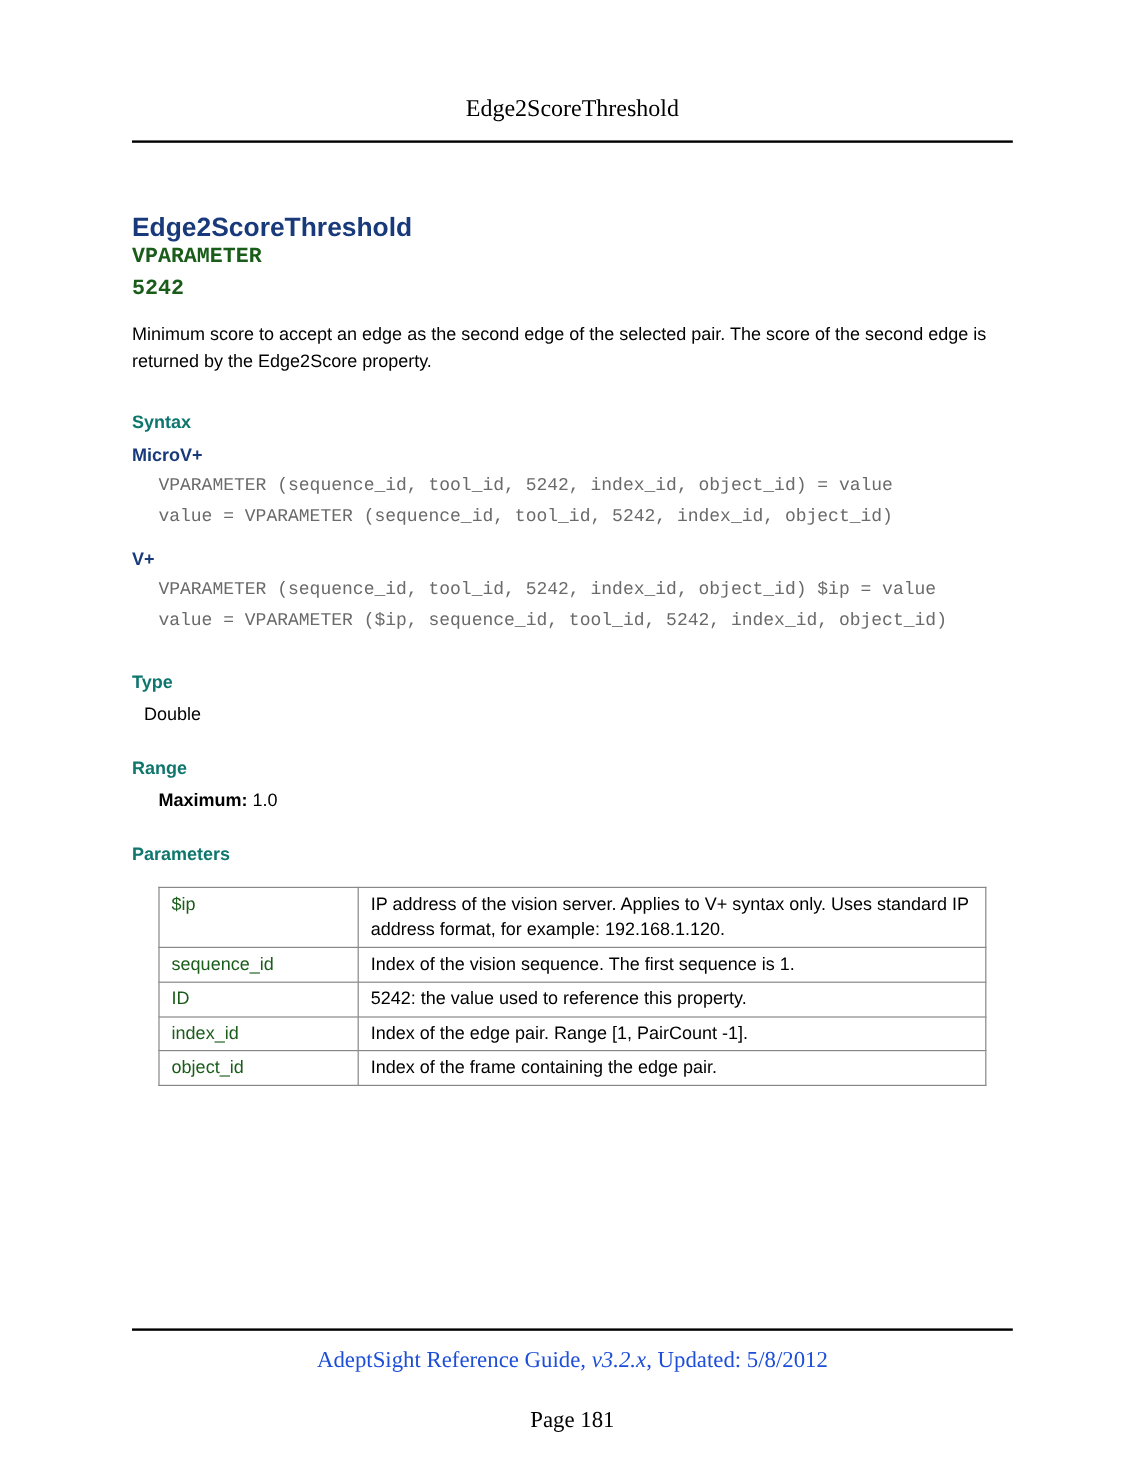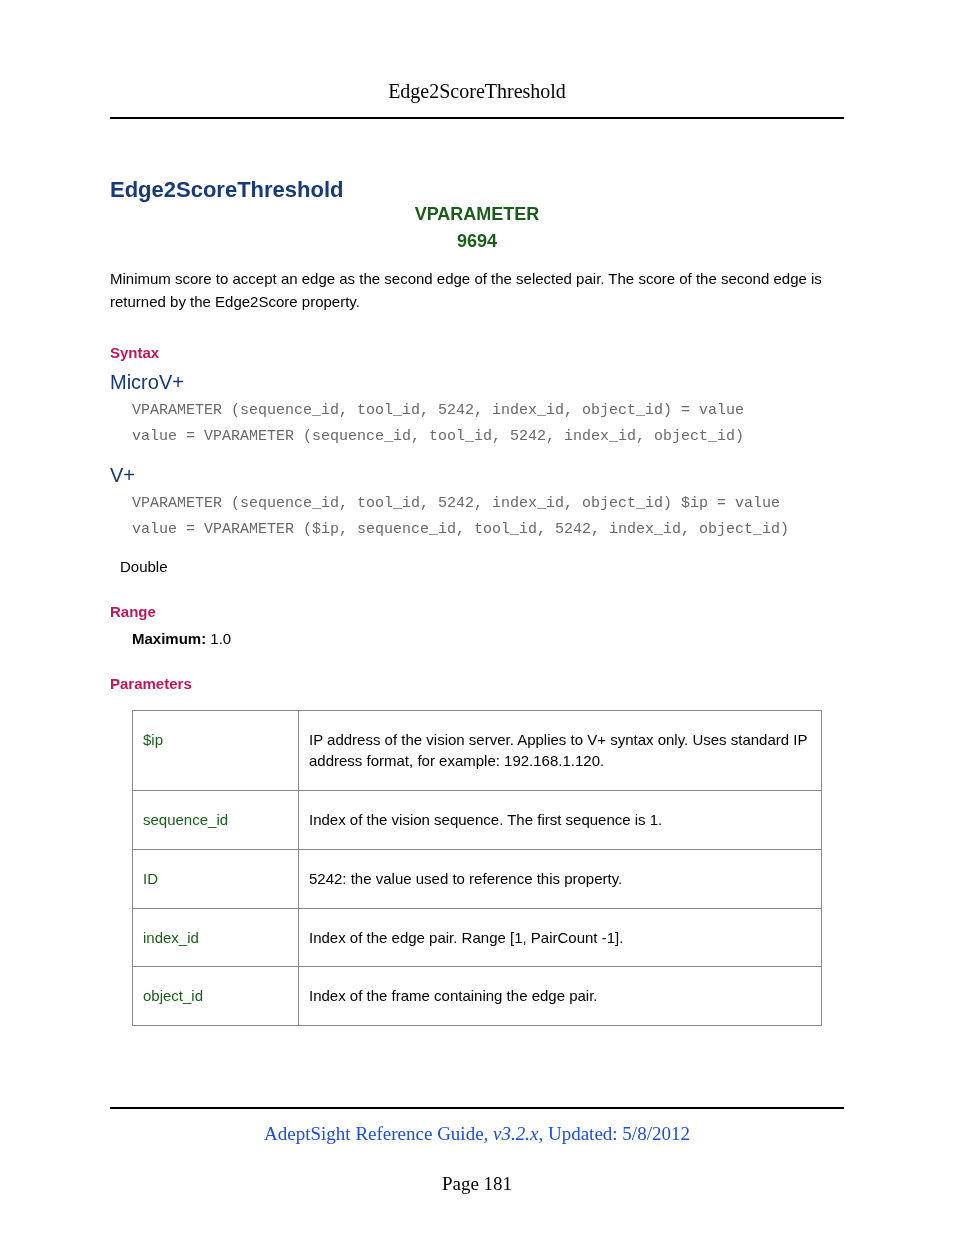--- a/index.html
+++ b/index.html
@@ -28,46 +28,46 @@
   .content {
     padding-top: 58px;
   }
   h1.title {
     color: #183a7a;
     font-size: 22px;
     font-weight: bold;
     margin: 0 0 4px 0;
   }
   .vparam-block {
-    text-align: center;
+    text-align: left;
     color: #1a5d1a;
-    font-family: Liberation Sans, sans-serif;
+    font-family: Liberation Mono, monospace;
     font-weight: bold;
     font-size: 18px;
     line-height: 1.5;
     margin-top: -6px;
     margin-bottom: 12px;
   }
   .desc {
     font-size: 15px;
     line-height: 1.55;
     color: #000;
     margin-bottom: 30px;
   }
   .section-head {
-    color: #be185d;
+    color: #0f766e;
     font-weight: bold;
     font-size: 15px;
     margin-top: 28px;
     margin-bottom: 10px;
   }
   .sub-head {
     color: #183a7a;
-    font-weight: normal;
-    font-size: 20px;
+    font-weight: bold;
+    font-size: 15px;
     margin-top: 8px;
     margin-bottom: 4px;
   }
   .code-block {
     font-family: "Courier New", Courier, monospace;
     color: #6a6a6a;
     font-size: 15px;
     line-height: 1.75;
     margin: 4px 0 14px 22px;
     white-space: pre;
@@ -87,21 +87,21 @@
   .range-line .label {
     font-weight: bold;
   }
   table.params {
     border-collapse: collapse;
     width: 94%;
     margin: 18px 0 0 22px;
   }
   table.params td {
     border: 1px solid #888;
-    padding: 18px 10px;
+    padding: 3px 10px;
     font-size: 15px;
     vertical-align: top;
     line-height: 1.45;
   }
   table.params td.pname {
     width: 145px;
     color: #1a5d1a;
     font-family: Verdana, Geneva, sans-serif;
   }
   .footer {
@@ -133,35 +133,36 @@
 <body>
 
 <div class="page">
   <div class="running-header">Edge2ScoreThreshold</div>
 
   <div class="content">
     <h1 class="title">Edge2ScoreThreshold</h1>
 
     <div class="vparam-block">
       <div>VPARAMETER</div>
-      <div>9694</div>
+      <div>5242</div>
     </div>
 
     <div class="desc">Minimum score to accept an edge as the second edge of the selected pair. The score of the second edge is returned by the Edge2Score property.</div>
 
     <div class="section-head">Syntax</div>
 
     <div class="sub-head">MicroV+</div>
     <div class="code-block">VPARAMETER (sequence_id, tool_id, 5242, index_id, object_id) = value
 value = VPARAMETER (sequence_id, tool_id, 5242, index_id, object_id)</div>
 
     <div class="sub-head">V+</div>
     <div class="code-block">VPARAMETER (sequence_id, tool_id, 5242, index_id, object_id) $ip = value
 value = VPARAMETER ($ip, sequence_id, tool_id, 5242, index_id, object_id)</div>
 
+    <div class="section-head">Type</div>
     <div class="indent-text">Double</div>
 
     <div class="section-head">Range</div>
     <div class="range-line">
       <span class="label">Maximum:</span><span> 1.0</span>
     </div>
 
     <div class="section-head">Parameters</div>
 
     <table class="params">

